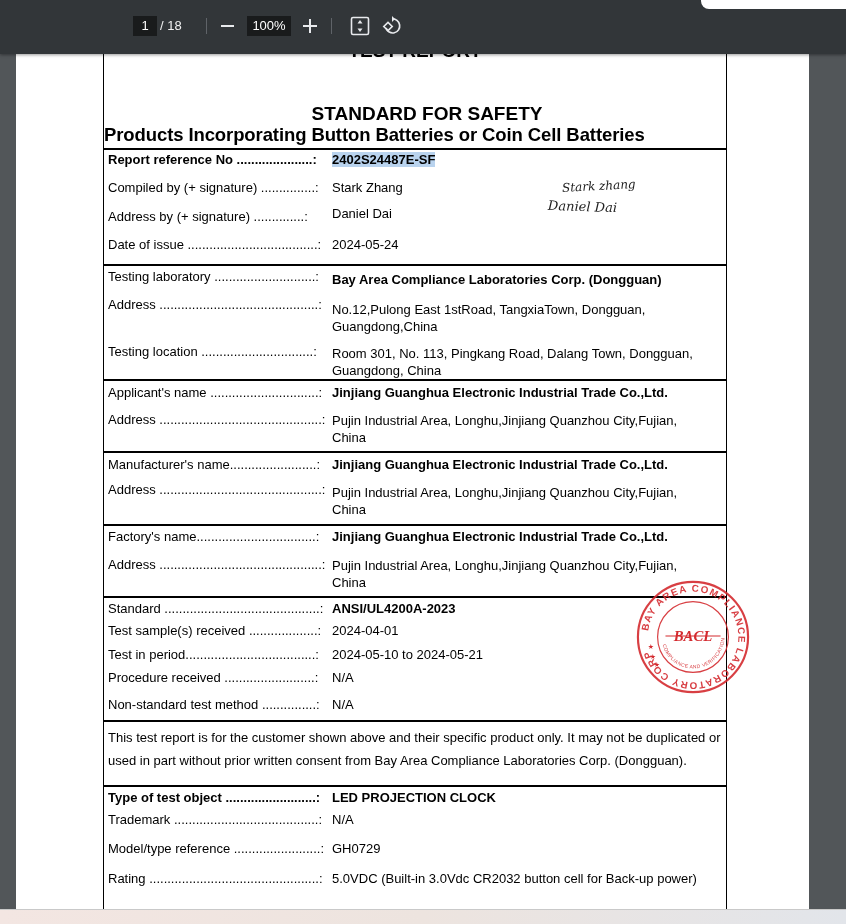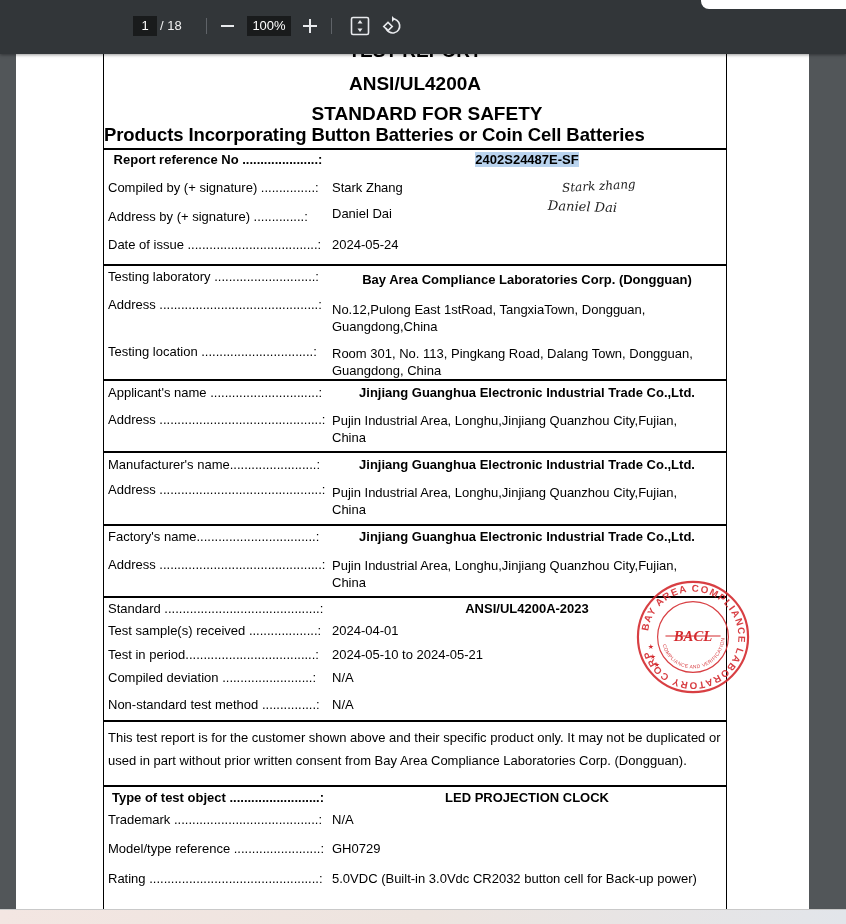--- a/index.html
+++ b/index.html
@@ -64,21 +64,21 @@
   }
   .title-products {
     position: absolute; left: 0; width: 100%; top: 84px; text-align: left;
     font-weight: bold; font-size: 18.5px; letter-spacing: -0.1px;
   }
   .hline { position: absolute; left: 0; width: 100%; height: 1.5px; background: #000; }
 
   .row { position: absolute; left: 4px; font-size: 13px; line-height: 17px; white-space: nowrap; }
   .lbl { position: absolute; left: 0; width: 220px; overflow: hidden; }
   .val { position: absolute; left: 224px; width: 390px; white-space: normal; }
-  .bold { font-weight: bold; text-align: center; }
+  .bold { font-weight: bold; }
   .hl { background: #b9d3ee; }
 
   .disclaimer {
     position: absolute; left: 4px; width: 616px; font-size: 13px; line-height: 23px;
   }
 
   .sig { position: absolute; font-family: "DejaVu Serif", serif; font-style: italic; color: #222; }
 
   .stamp { position: absolute; left: 618px; top: 538px; width: 118px; height: 118px; }
 
@@ -88,21 +88,20 @@
     border-top: 1px solid #c9c9c9;
     z-index: 20;
   }
 </style>
 </head>
 <body>
 
 <div class="page">
   <div class="doc">
     <div class="title-cut">TEST REPORT</div>
-    <div class="title-std">ANSI/UL4200A</div>
     <div class="title-safety">STANDARD FOR SAFETY</div>
     <div class="title-products">Products Incorporating Button Batteries or Coin Cell Batteries</div>
 
     <div class="hline" style="top:108px"></div>
 
     <div class="row bold" style="top:111px">
       <span class="lbl">Report reference No .....................:</span>
       <span class="val"><span class="hl">2402S24487E-SF</span></span>
     </div>
     <div class="row" style="top:139px">
@@ -176,21 +175,21 @@
     </div>
     <div class="row" style="top:582px">
       <span class="lbl">Test sample(s) received ...................:</span>
       <span class="val">2024-04-01</span>
     </div>
     <div class="row" style="top:606px">
       <span class="lbl">Test in period....................................:</span>
       <span class="val">2024-05-10 to 2024-05-21</span>
     </div>
     <div class="row" style="top:629px">
-      <span class="lbl">Compiled deviation .........................:</span>
+      <span class="lbl">Procedure received .........................:</span>
       <span class="val">N/A</span>
     </div>
     <div class="row" style="top:656px">
       <span class="lbl">Non-standard test method ...............:</span>
       <span class="val">N/A</span>
     </div>
 
     <div class="hline" style="top:680px"></div>
 
     <div class="disclaimer" style="top:686px">This test report is for the customer shown above and their specific product only. It may not be duplicated or used in part without prior written consent from Bay Area Compliance Laboratories Corp. (Dongguan).</div>

